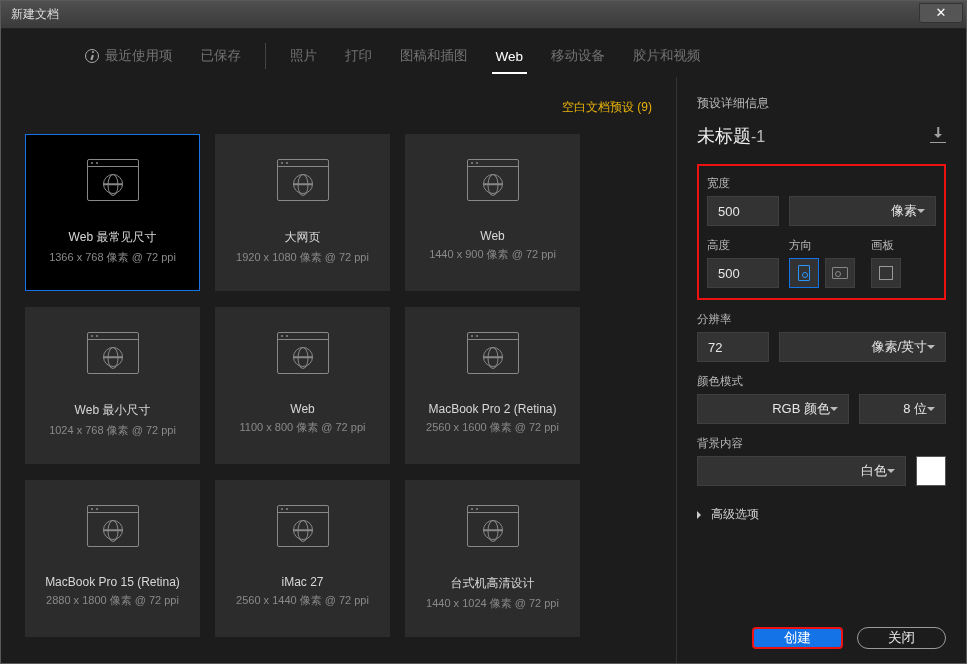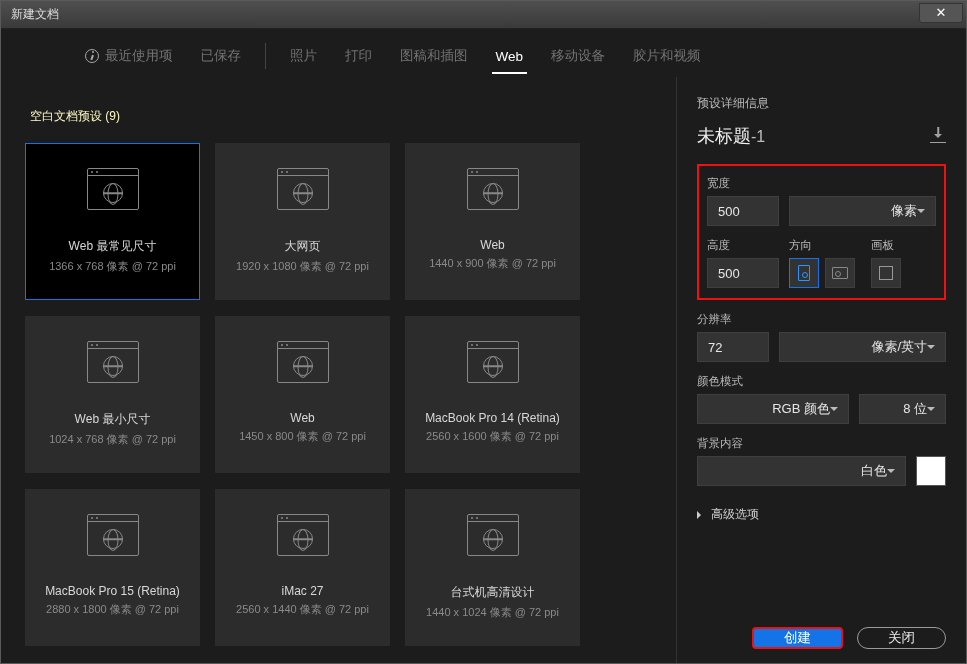--- a/index.html
+++ b/index.html
@@ -73,21 +73,21 @@
   .tab .icon::after{content:"";position:absolute;top:5px;left:6px;width:1.5px;height:5px;background:#a8a8a8;transform:rotate(20deg);transform-origin:top;}
 
   .main {
     flex:1;
     display:flex;
     flex-direction:column;
     padding: 10px 24px 14px 24px;
     color:#bdbdbd;
     overflow:hidden;
   }
-  .section-label{font-size:12px;color:#fef9c3;margin:21px 0 18px 5px;}
+  .section-label{font-size:12px;color:#eab308;margin:12px 0 18px 5px;text-align:right;}
   .grid{
     display:grid;
     grid-template-columns: repeat(3, 175px);
     gap: 16px 15px;
   }
   .card{
     height:157px;
     background:#2c2c2c;
     border:1px solid #2c2c2c;
     display:flex;flex-direction:column;align-items:center;
@@ -239,29 +239,29 @@
           <div class="card-title">Web 最小尺寸</div>
           <div class="card-sub">1024 x 768 像素 @ 72 ppi</div>
         </div>
         <div class="card">
           <div class="thumb">
               <span class="dot"></span>
               <span class="dot dot2"></span>
               <div class="globe"></div>
             </div>
           <div class="card-title">Web</div>
-          <div class="card-sub">1450 x 800 像素 @ 72 ppi</div>
-        </div>
-        <div class="card">
-          <div class="thumb">
-              <span class="dot"></span>
-              <span class="dot dot2"></span>
-              <div class="globe"></div>
-            </div>
-          <div class="card-title">MacBook Pro 14 (Retina)</div>
+          <div class="card-sub">1100 x 800 像素 @ 72 ppi</div>
+        </div>
+        <div class="card">
+          <div class="thumb">
+              <span class="dot"></span>
+              <span class="dot dot2"></span>
+              <div class="globe"></div>
+            </div>
+          <div class="card-title">MacBook Pro 2 (Retina)</div>
           <div class="card-sub">2560 x 1600 像素 @ 72 ppi</div>
         </div>
         <div class="card">
           <div class="thumb">
               <span class="dot"></span>
               <span class="dot dot2"></span>
               <div class="globe"></div>
             </div>
           <div class="card-title">MacBook Pro 15 (Retina)</div>
           <div class="card-sub">2880 x 1800 像素 @ 72 ppi</div>

